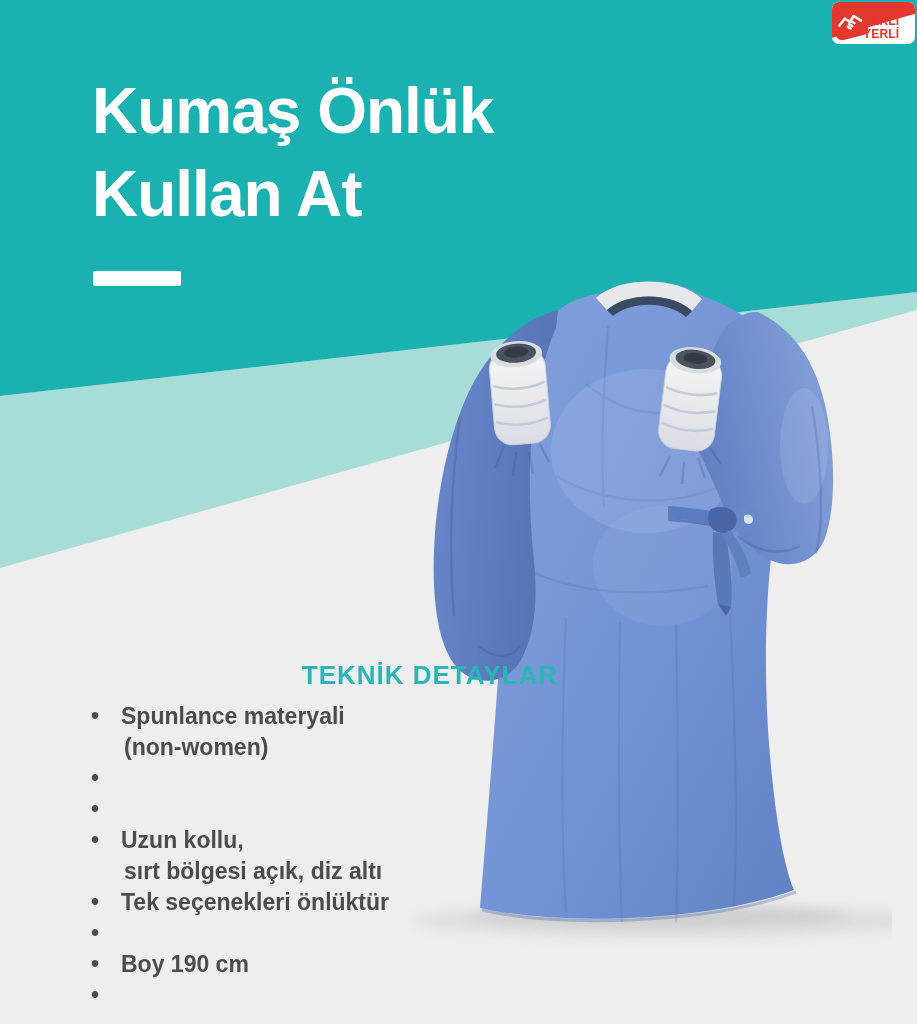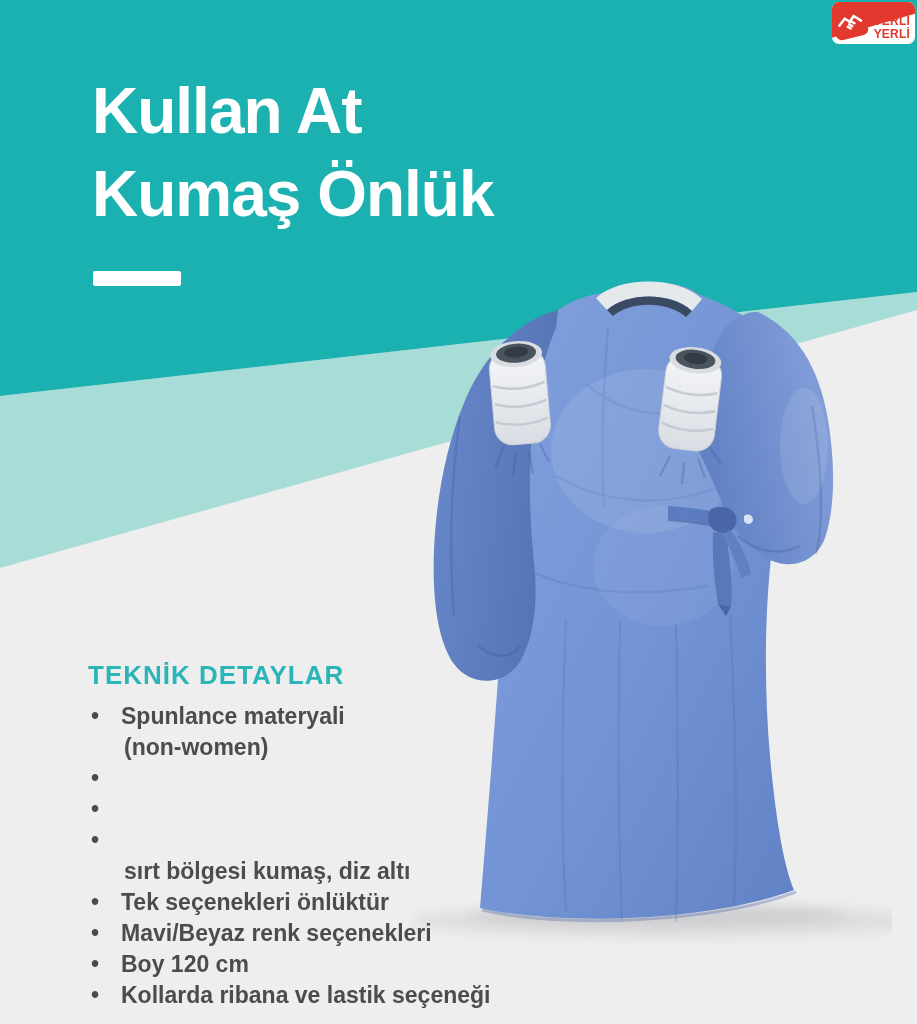--- a/index.html
+++ b/index.html
@@ -26,44 +26,44 @@
 
   
   .badge{position:absolute;left:832px;top:2px;width:83px;height:42px;background:#fff;
     border-radius:7px;overflow:hidden;}
   .badge-red-swoosh{position:absolute;left:-30px;top:-42px;width:132px;height:66px;
     background:var(--badge-red);border-radius:12px;transform:rotate(-16deg);}
   .badge-plate{position:absolute;left:1px;top:3px;width:33px;height:33px;
     background:var(--badge-red);border-radius:6px;transform:rotate(-14deg);}
   .badge-icon{position:absolute;left:4px;top:6px;width:28px;height:28px;transform:rotate(-10deg);}
   .badge-text{position:absolute;right:5px;bottom:3px;width:47px;color:var(--badge-red);
-    font-weight:bold;font-size:12px;line-height:13px;letter-spacing:0.2px;text-align:right;}
+    font-weight:bold;font-size:12px;line-height:13px;letter-spacing:0.2px;text-align:left;}
 
   
   .tech{position:absolute;left:88px;top:660px;width:470px;}
   .tech h2{color:var(--heading-teal);font-size:26px;font-weight:bold;letter-spacing:1px;
-    margin:0 0 10px 0;white-space:nowrap;}
+    margin:0 0 10px 0;white-space:nowrap;text-align:right;}
   .tech .row{display:flex;align-items:flex-start;line-height:31px;color:var(--text-dark);
     font-size:23px;font-weight:bold;white-space:nowrap;}
   .tech .dot{width:33px;flex:0 0 33px;padding-left:3px;}
   .tech .row.cont{padding-left:36px;}
 
   .gown{position:absolute;left:408px;top:266px;width:484px;height:690px;}
 </style>
 </head>
 <body>
 
 <div class="canvas">
 
   <div class="wedge light"></div>
   <div class="wedge dark"></div>
 
   <div class="hero-title">
+    <div>Kumaş Önlük</div>
     <div>Kullan At</div>
-    <div>Kumaş Önlük</div>
   </div>
   <div class="hero-dash"></div>
 
   <div class="badge">
     <div class="badge-red-swoosh"></div>
     <div class="badge-plate"></div>
     <svg class="badge-icon" viewBox="0 0 24 24">
       <g fill="none" stroke="#ffffff" stroke-width="2.1" stroke-linecap="round">
         <path d="M2.5 13.5 L8 8.5"></path>
         <path d="M21.5 12.5 L16 7.5"></path>
@@ -229,36 +229,35 @@
           <span>(non-women)</span>
         </div>
         <div class="row">
           <span class="dot">•</span>
         </div>
         <div class="row">
           <span class="dot">•</span>
         </div>
         <div class="row">
           <span class="dot">•</span>
+          <span>Uzun kollu,</span>
         </div>
         <div class="row cont">
-          <span>sırt bölgesi kumaş, diz altı</span>
+          <span>sırt bölgesi açık, diz altı</span>
         </div>
         <div class="row">
           <span class="dot">•</span>
           <span>Tek seçenekleri önlüktür</span>
         </div>
         <div class="row">
           <span class="dot">•</span>
-          <span>Mavi/Beyaz renk seçenekleri</span>
-        </div>
-        <div class="row">
-          <span class="dot">•</span>
-          <span>Boy 120 cm</span>
-        </div>
-        <div class="row">
-          <span class="dot">•</span>
-          <span>Kollarda ribana ve lastik seçeneği</span>
+        </div>
+        <div class="row">
+          <span class="dot">•</span>
+          <span>Boy 190 cm</span>
+        </div>
+        <div class="row">
+          <span class="dot">•</span>
         </div>
       </div>
   </div>
 
 </div>
 
 </body></html>

